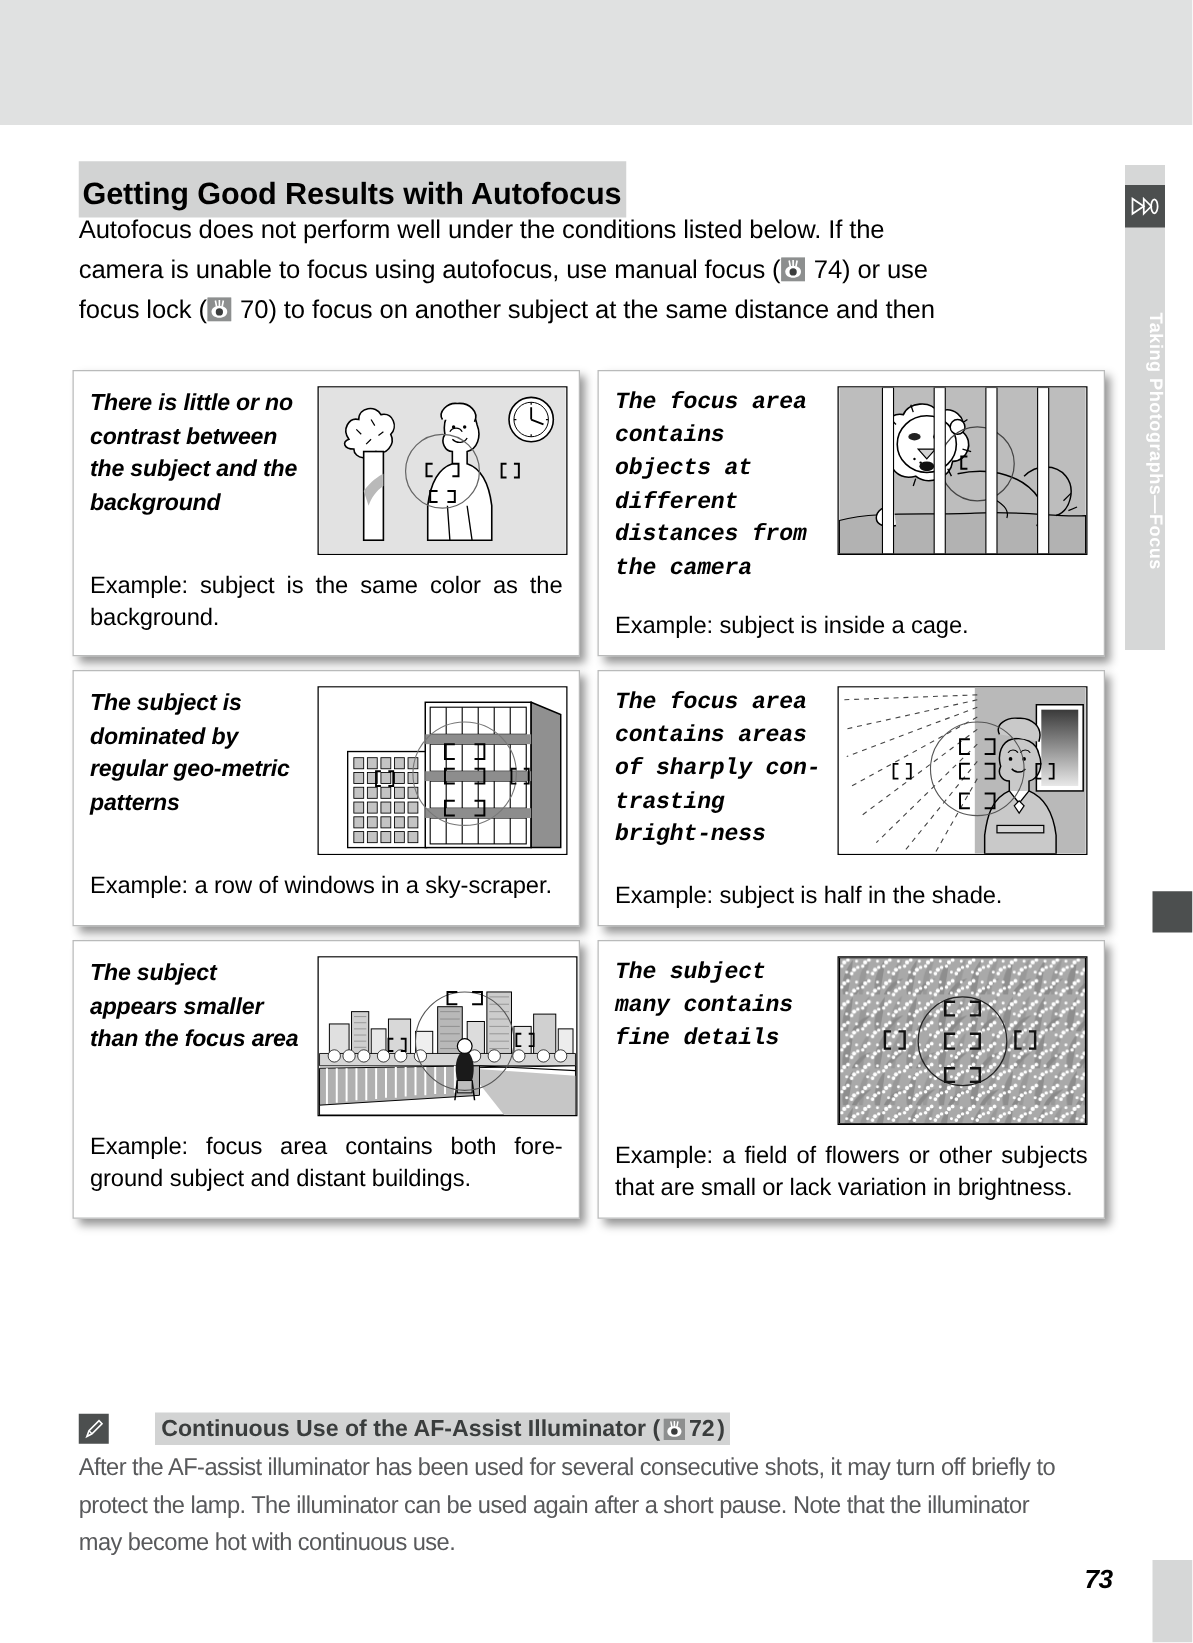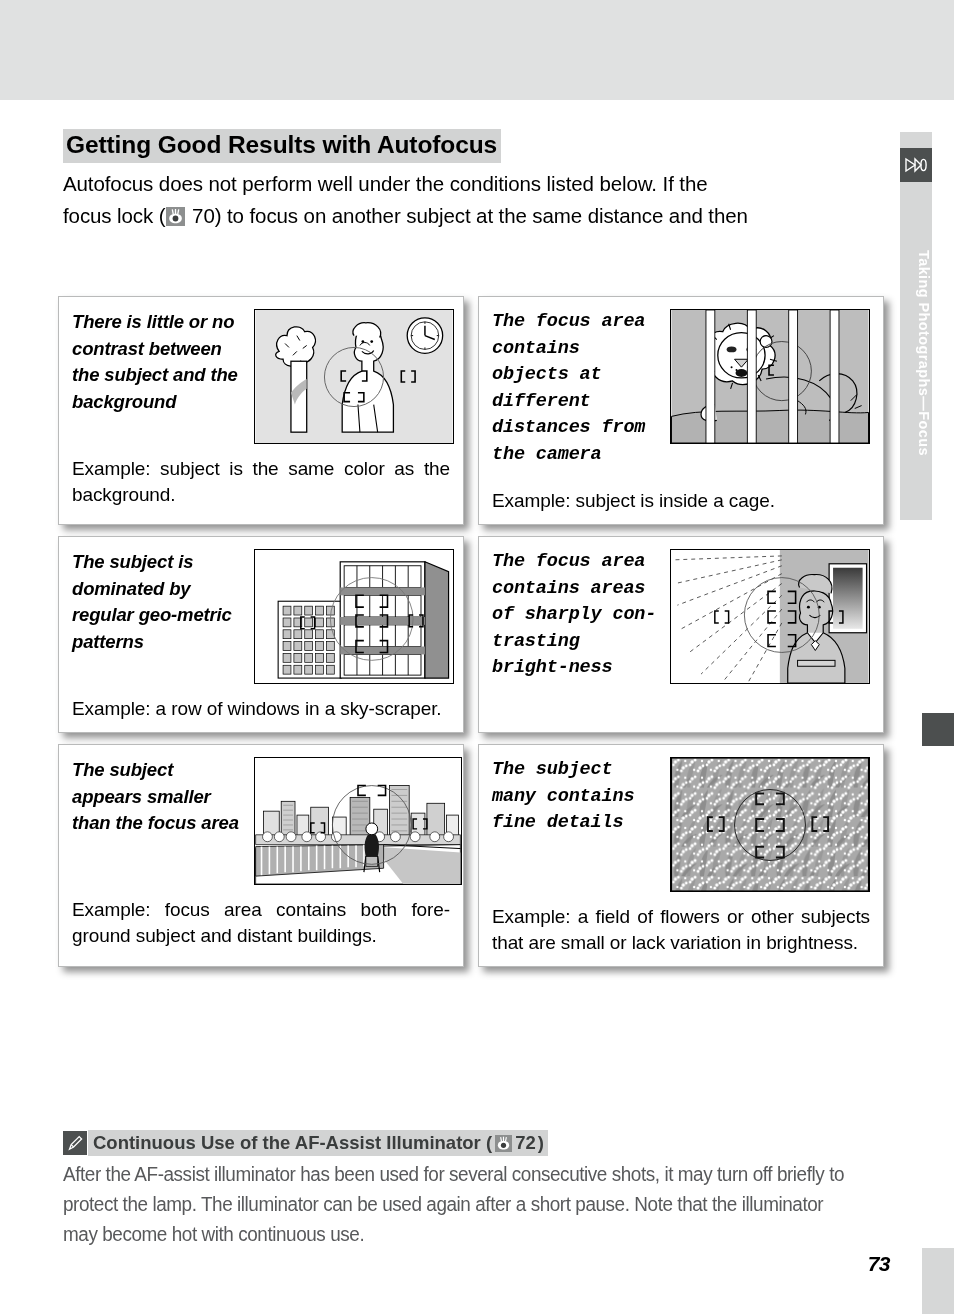--- a/index.html
+++ b/index.html
@@ -43,21 +43,21 @@
   .page-edge{
     position:absolute; right:0; top:1248px; width:32px; height:66px;
     background:#d6d7d7;
   }
 
   
   .h1-wrap{ position:absolute; left:63px; top:129px; }
   .h1{
     display:inline-block; background:#d2d3d3;
     font-size:24.5px; font-weight:bold; line-height:1.26;
-    padding:1px 4px 2px 3px; letter-spacing:-.1px;
+    padding:12px 4px 2px 3px; letter-spacing:-.1px;
   }
 
   .intro{
     position:absolute; left:63px; top:168px; width:816px;
     font-size:20.5px; line-height:32px; text-align:justify;
     text-justify:inter-word; letter-spacing:-.1px;
   }
   .intro .lastline{ text-align:left; }
 
   
@@ -89,21 +89,21 @@
   .illus{ flex:1 1 auto; display:flex; align-items:flex-start; justify-content:flex-end; }
   .illus svg{ display:block; border:1px solid #000; background:#fff; }
   .example{
     margin-top:12px; font-size:19px; line-height:26px;
     text-align:justify; text-justify:inter-word; letter-spacing:-.1px;
   }
   .example.nojust{ text-align:left;margin-top:20px; }
 
   
   .note{ position:absolute; left:63px; top:1130px; width:820px; }
-  .note-head{ display:flex; align-items:center; }
+  .note-head{ display:flex; align-items:center;gap:36px; }
   .note-icon{
     width:24px; height:24px; background:#4c4f4f;
     display:flex; align-items:center; justify-content:center; flex:0 0 auto;
   }
   .note-title{
     background:#d2d3d3; font-weight:bold; font-size:18.5px;
     padding:2px 4px 2px 5px; margin-left:1px; color:#3a3d3d;
     display:inline-flex; align-items:center; gap:2px;
   }
   .reficon.small{ width:17px; height:17px; vertical-align:-2px; }
@@ -135,20 +135,28 @@
 <div class="side-tab-label">Taking Photographs—Focus</div>
 <div class="thumb-index"></div>
 <div class="page-edge"></div>
 
 <div class="h1-wrap">
   <span class="h1">Getting Good Results with Autofocus</span>
 </div>
 
 <div class="intro">
   <div>Autofocus does not perform well under the conditions listed below.  If the</div>
+  <div>
+    <span>camera is unable to focus using autofocus, use manual focus (</span><span class="reficon"><svg width="19" height="19" viewBox="0 0 19 19">
+          <rect width="19" height="19" fill="#8d8f8f"></rect>
+          <path d="M6.3 2.4 L7.3 7.4 M9.5 2.0 L9.5 7.2 M12.7 2.4 L11.7 7.4" stroke="#fff" stroke-width="1.3" fill="none"></path>
+          <path d="M3.2 11.4 C3.2 8.3 6.0 6.8 9.5 6.8 C13.0 6.8 15.8 8.3 15.8 11.4 C15.8 14.4 13.0 16.2 9.5 16.2 C6.0 16.2 3.2 14.4 3.2 11.4 Z" fill="#fff"></path>
+          <circle cx="9.5" cy="11.5" r="2.9" fill="#3b3d3d"></circle>
+        </svg></span> <span>74</span><span>) or use</span>
+  </div>
   <div>
     <span>focus lock (</span><span class="reficon"><svg width="19" height="19" viewBox="0 0 19 19">
           <rect width="19" height="19" fill="#8d8f8f"></rect>
           <path d="M6.3 2.4 L7.3 7.4 M9.5 2.0 L9.5 7.2 M12.7 2.4 L11.7 7.4" stroke="#fff" stroke-width="1.3" fill="none"></path>
           <path d="M3.2 11.4 C3.2 8.3 6.0 6.8 9.5 6.8 C13.0 6.8 15.8 8.3 15.8 11.4 C15.8 14.4 13.0 16.2 9.5 16.2 C6.0 16.2 3.2 14.4 3.2 11.4 Z" fill="#fff"></path>
           <circle cx="9.5" cy="11.5" r="2.9" fill="#3b3d3d"></circle>
         </svg></span> <span>70</span><span>) to focus on another subject at the same distance and then</span>
   </div>
 </div>
 
@@ -347,20 +355,21 @@
 
             <circle cx="112" cy="66" r="38" fill="none" stroke="#555" stroke-width=".9"></circle>
             <path d="M106 42 l-8 0 0 12 8 0 M118 42 l8 0 0 12 -8 0" stroke="#000" stroke-width="1.6" fill="none"></path>
             <path d="M106 62 l-8 0 0 12 8 0 M118 62 l8 0 0 12 -8 0" stroke="#000" stroke-width="1.6" fill="none"></path>
             <path d="M106 86 l-8 0 0 12 8 0 M118 86 l8 0 0 12 -8 0" stroke="#000" stroke-width="1.6" fill="none"></path>
             <path d="M48 62 l-4 0 0 12 4 0 M54 62 l4 0 0 12 -4 0" stroke="#000" stroke-width="1.5" fill="none"></path>
             <path d="M164 62 l-4 0 0 12 4 0 M170 62 l4 0 0 12 -4 0" stroke="#000" stroke-width="1.5" fill="none"></path>
           </svg>
         </div>
       </div>
+      <div class="example nojust">Example: subject is half in the shade.</div>
     </div>
   </div>
 
   <div class="row">
 
     <div class="card left">
       <div class="card-top">
         <div class="cond w1">The subject appears smaller than the focus area</div>
         <div class="illus">
           <svg width="208" height="128" viewBox="0 0 208 128">

